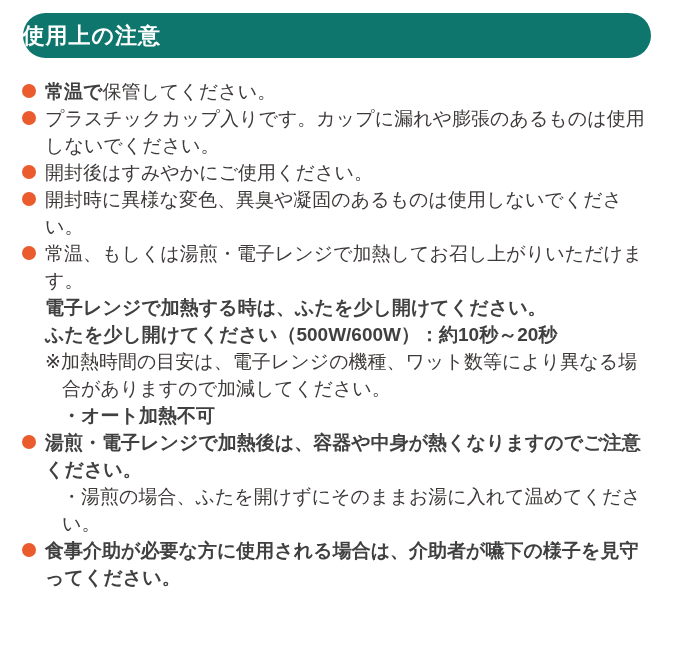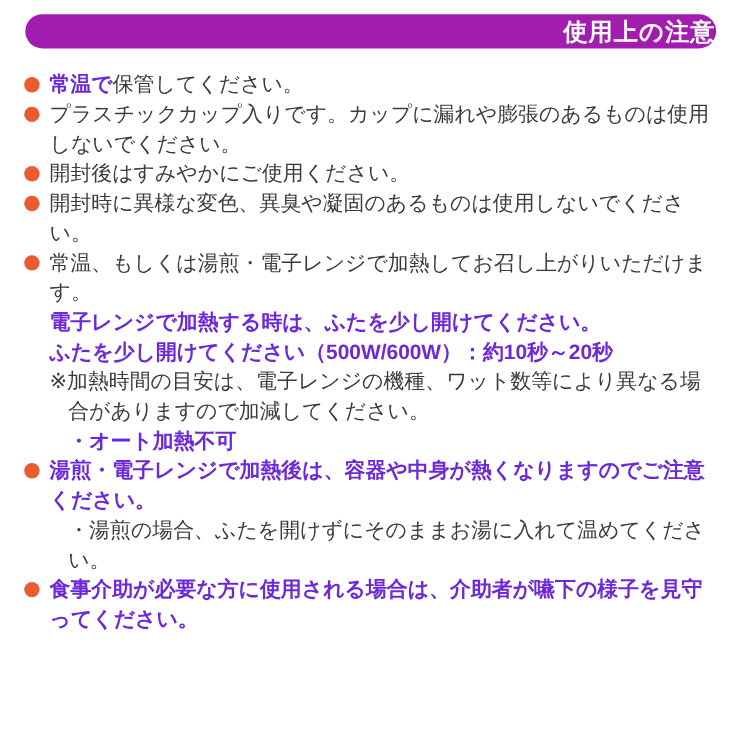--- a/index.html
+++ b/index.html
@@ -6,26 +6,26 @@
   html, body {
     width: 673px;
     background: #ffffff;
     font-family: "Liberation Sans", "DejaVu Sans", sans-serif;
   }
   body { height: 665px; overflow: hidden; }
 
   .banner {
     margin: 13px auto 0;
     width: 628px;
-    height: 31px;
-    background: #a21caf;
+    height: 45px;
+    background: #0f766e;
     border-radius: 23px;
     display: flex;
     align-items: center;
-    justify-content: flex-end;
+    justify-content: flex-start;
   }
   .banner h1 {
     color: #ffffff;
     font-size: 22px;
     font-weight: 700;
     letter-spacing: 1px;
     line-height: 1;
   }
 
   .content {
@@ -51,21 +51,21 @@
     position: absolute;
     left: -3px;
     top: 6px;
     width: 14px;
     height: 14px;
     border-radius: 50%;
     background: #ea5b2d;
   }
   .note.subsub { padding-left: 37px; }
   .note.hang { padding-left: 37px; text-indent: -17px; }
-  .em { color: #6d28d9; font-weight: 700; }
+  .em { color: #404040; font-weight: 700; }
 </style>
 </head>
 <body>
 
 <div class="banner">
   <h1>使用上の注意</h1>
 </div>
 
 <div class="content">
 

